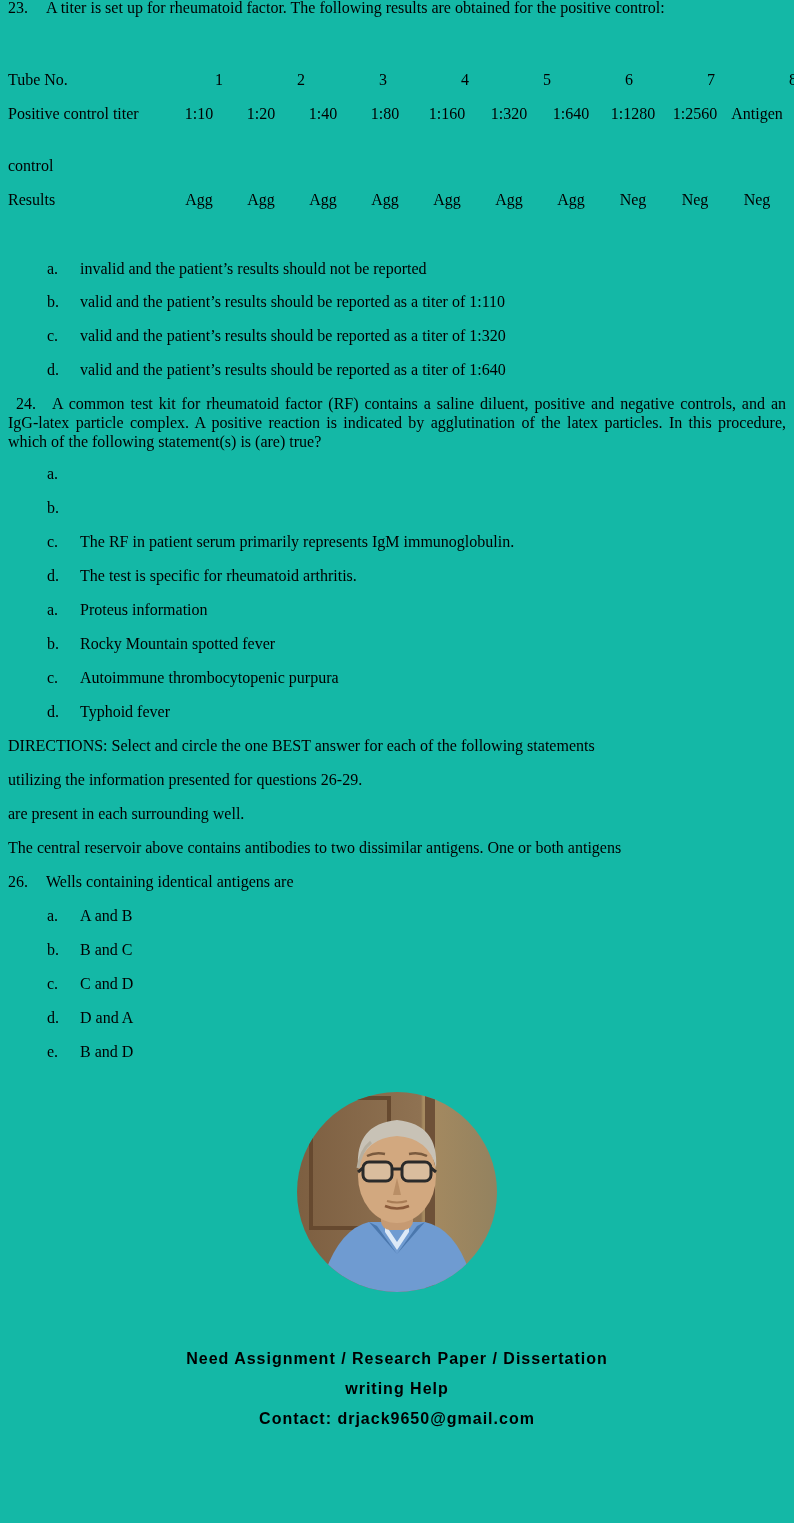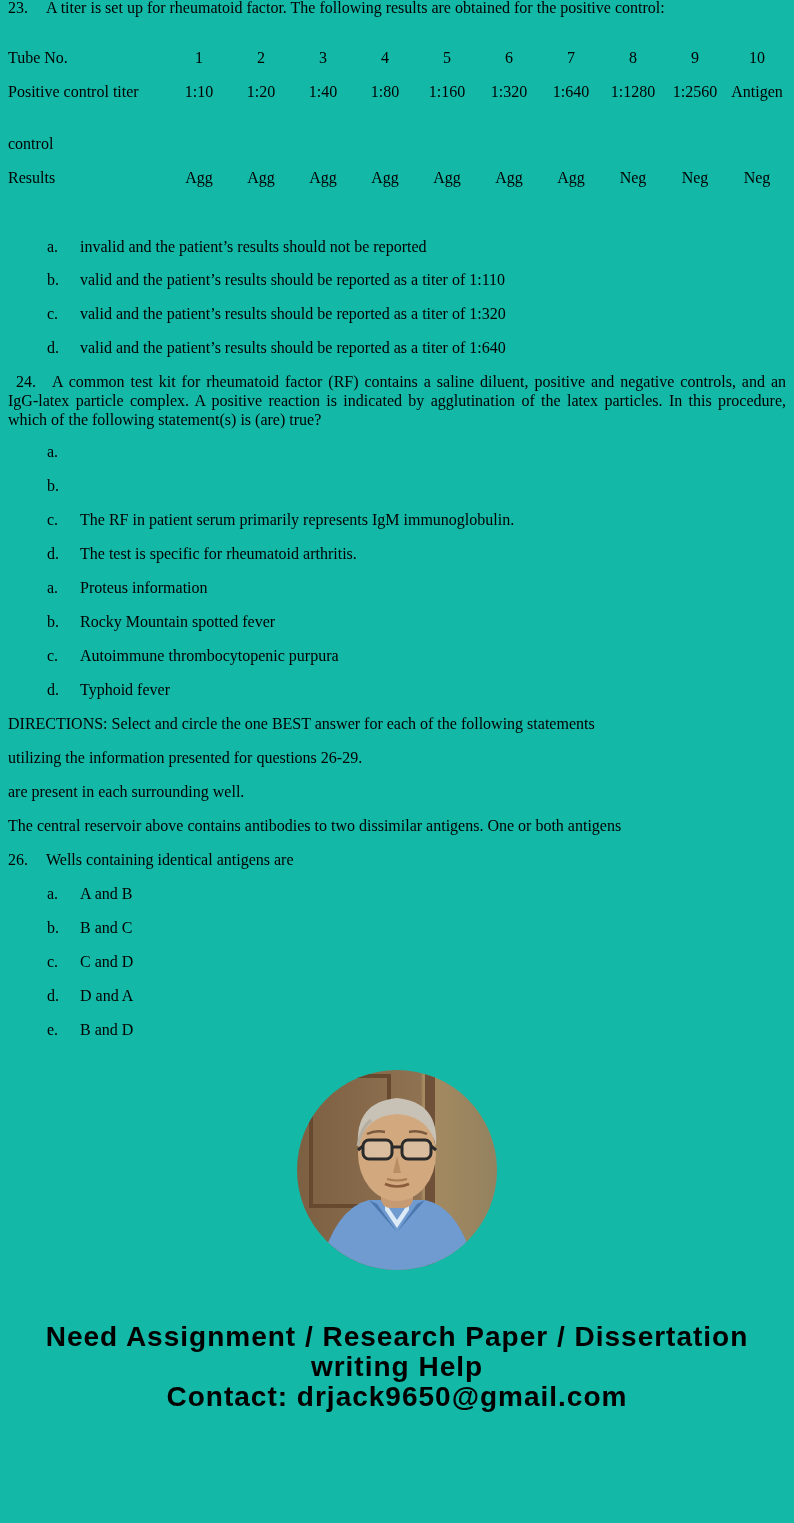--- a/index.html
+++ b/index.html
@@ -4,38 +4,38 @@
 <style>
   html,body{margin:0;padding:0;background:#ffffff;}
   body{width:794px;font-family:"Liberation Serif", serif;font-size:16px;color:#000;}
   .page{position:relative;width:794px;height:1523px;overflow:hidden;background:#14b8a6;}
   .ln{margin:14px 0 0 8px;line-height:20px;}
   .qline .qnum{display:inline-block;width:38px;}
   
   .intro{margin-top:-2px;}
   
   .trow{display:flex;margin:14px 0 0 8px;line-height:20px;}
-  .trow.first{margin-top:30px;}
+  .trow.first{margin-top:52px;gap:20px;}
   .trow.wrapline{margin-top:32px;align-items:flex-end;}
   .tlabel{width:160px;flex:0 0 160px;}
   .tcell{width:62px;flex:0 0 62px;text-align:center;}
   
   .opt{margin:14px 0 0 47px;line-height:20px;display:flex;}
   .opt.big-gap{margin-top:49px;}
   .opt.after-para{margin-top:13px;}
   .opt .letter{display:inline-block;width:33px;flex:0 0 33px;}
   
   .qpara{margin:14px 8px 0 8px;line-height:19px;text-align:justify;}
   .qnum-inline{padding-right:16px;margin-left:8px;}
   
   .photo-wrap{margin:30px auto 0 auto;width:200px;height:200px;}
   .photo-wrap svg{display:block;width:200px;height:200px;}
   
   .footer{margin-top:52px;text-align:center;font-family:"Liberation Sans", sans-serif;
-          font-weight:bold;font-size:28px;letter-spacing:1px;line-height:30px;color:#000;}
+          font-weight:bold;font-size:16px;letter-spacing:1px;line-height:30px;color:#000;}
 </style>
 </head>
 <body>
 
 <div class="page">
 
   <div class="ln qline intro">
     <span class="qnum">23.</span><span>A titer is set up for rheumatoid factor. The following results are obtained for the positive control:</span>
   </div>
 

